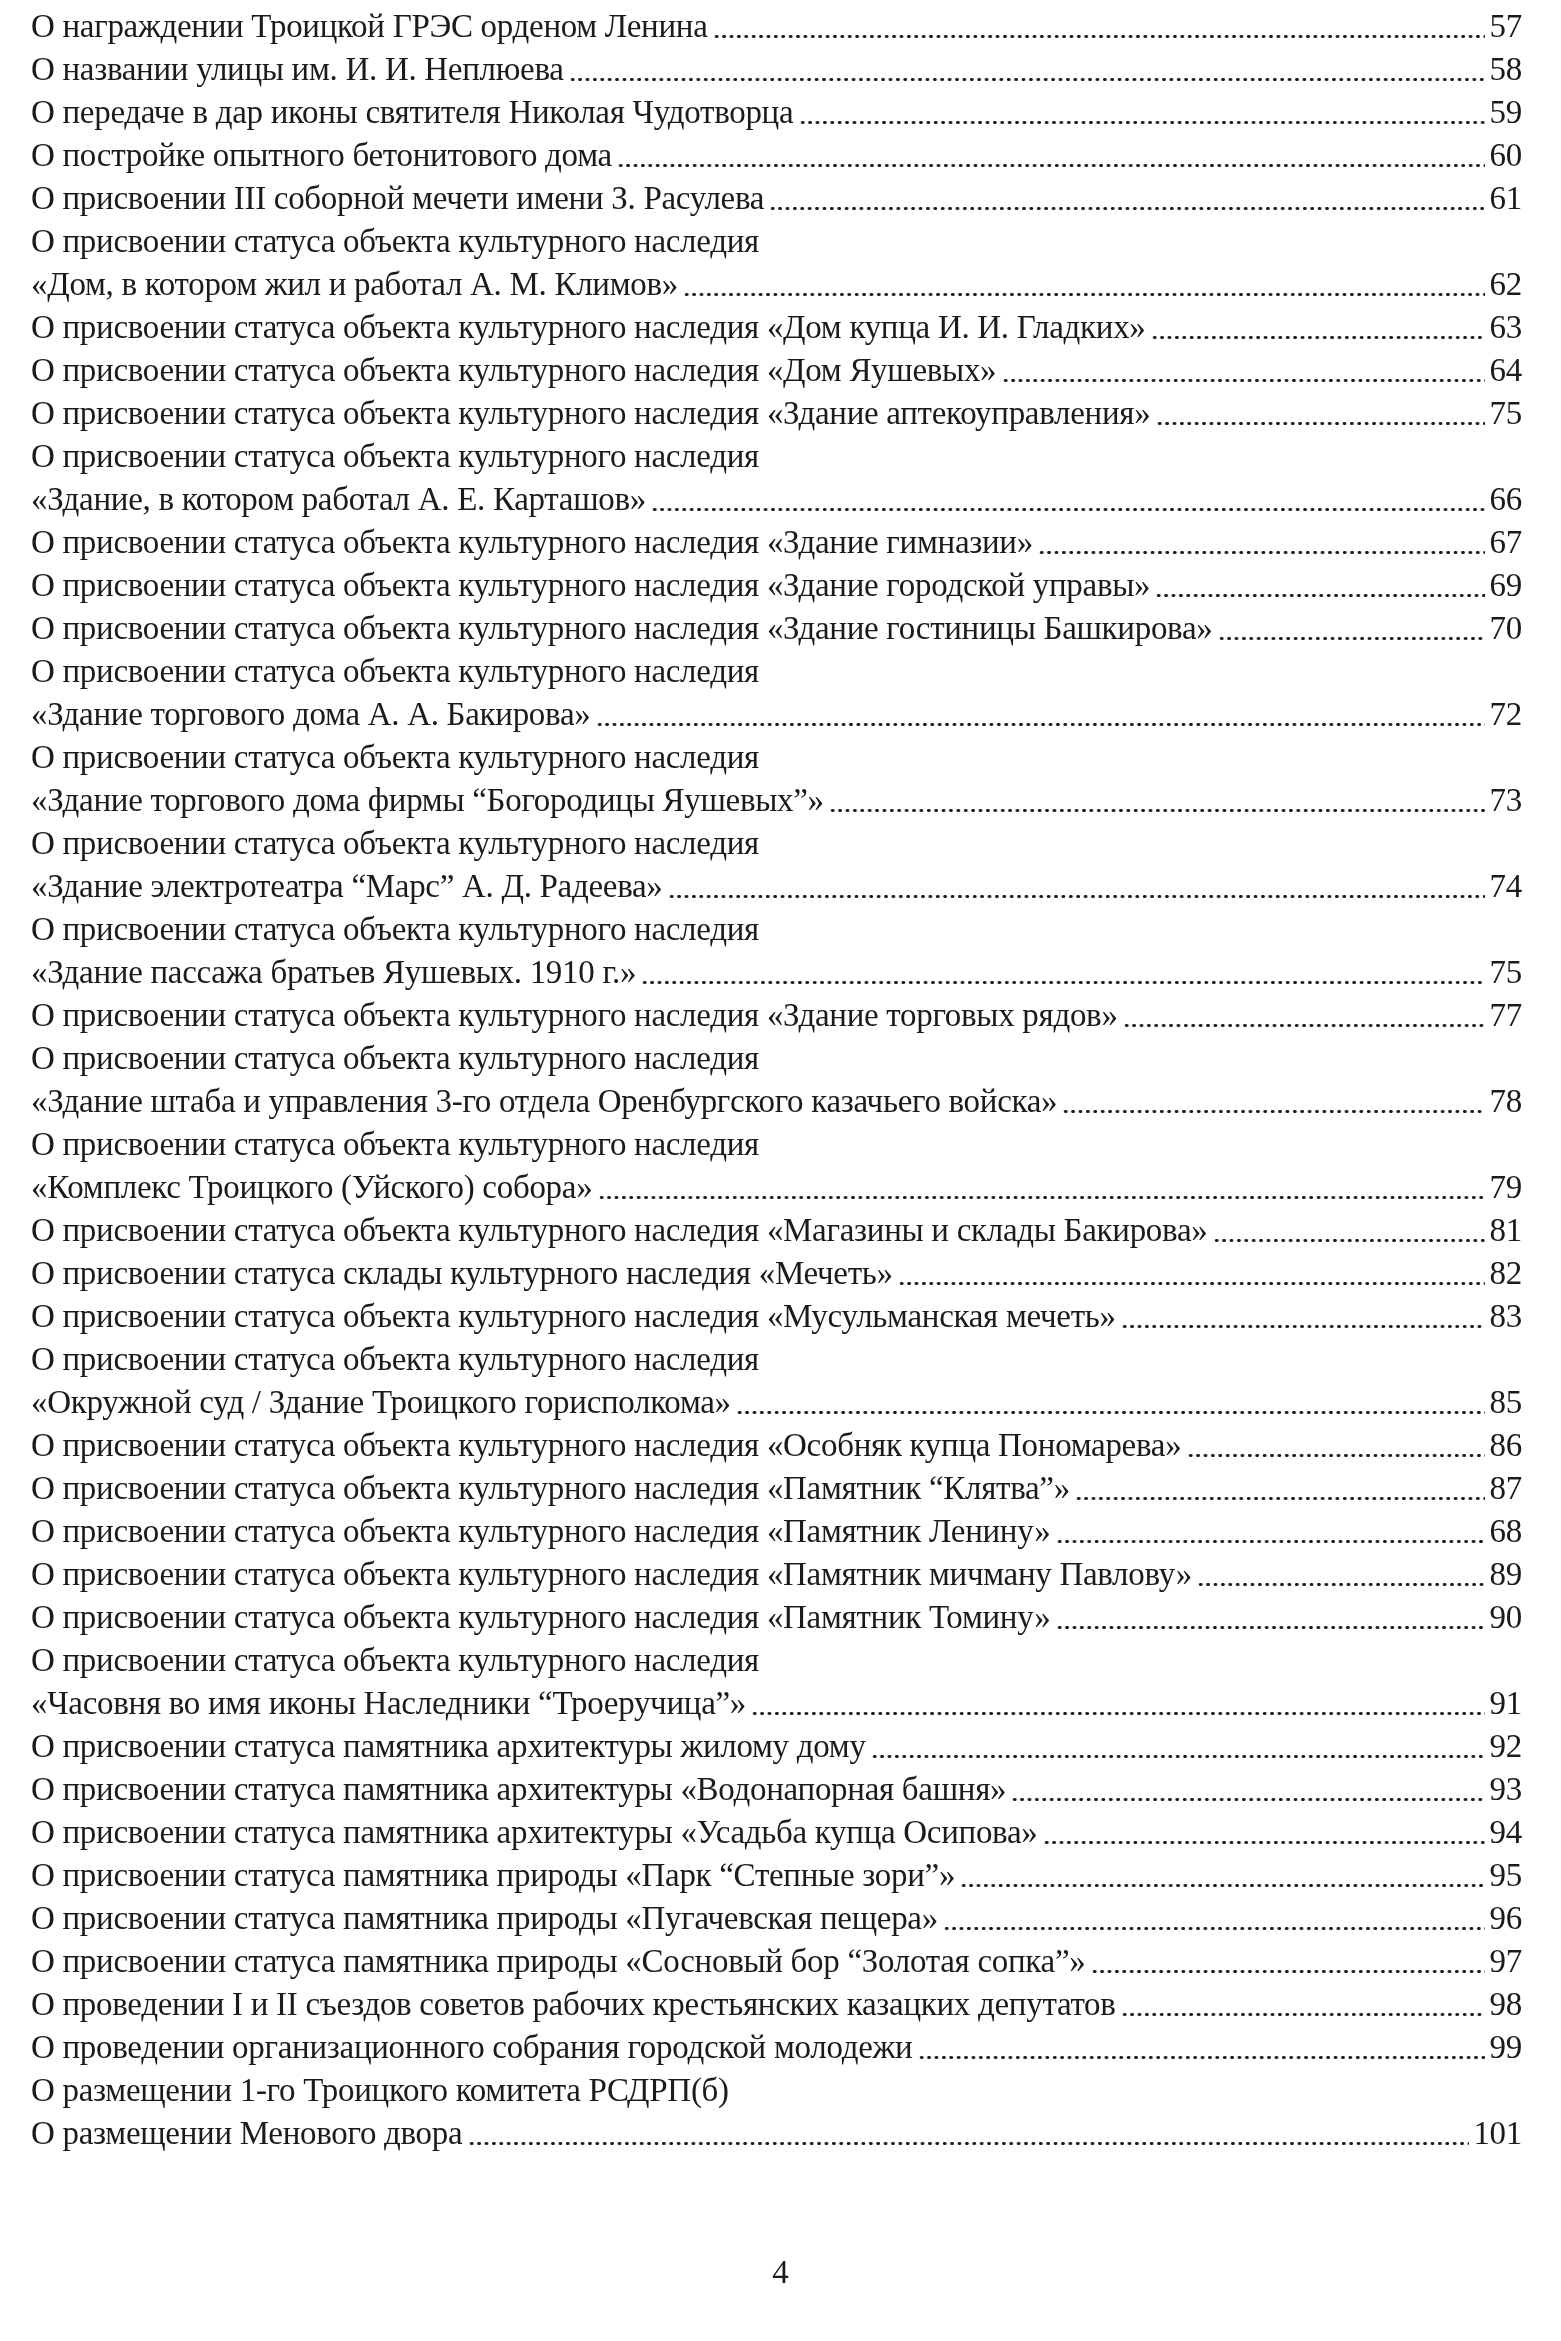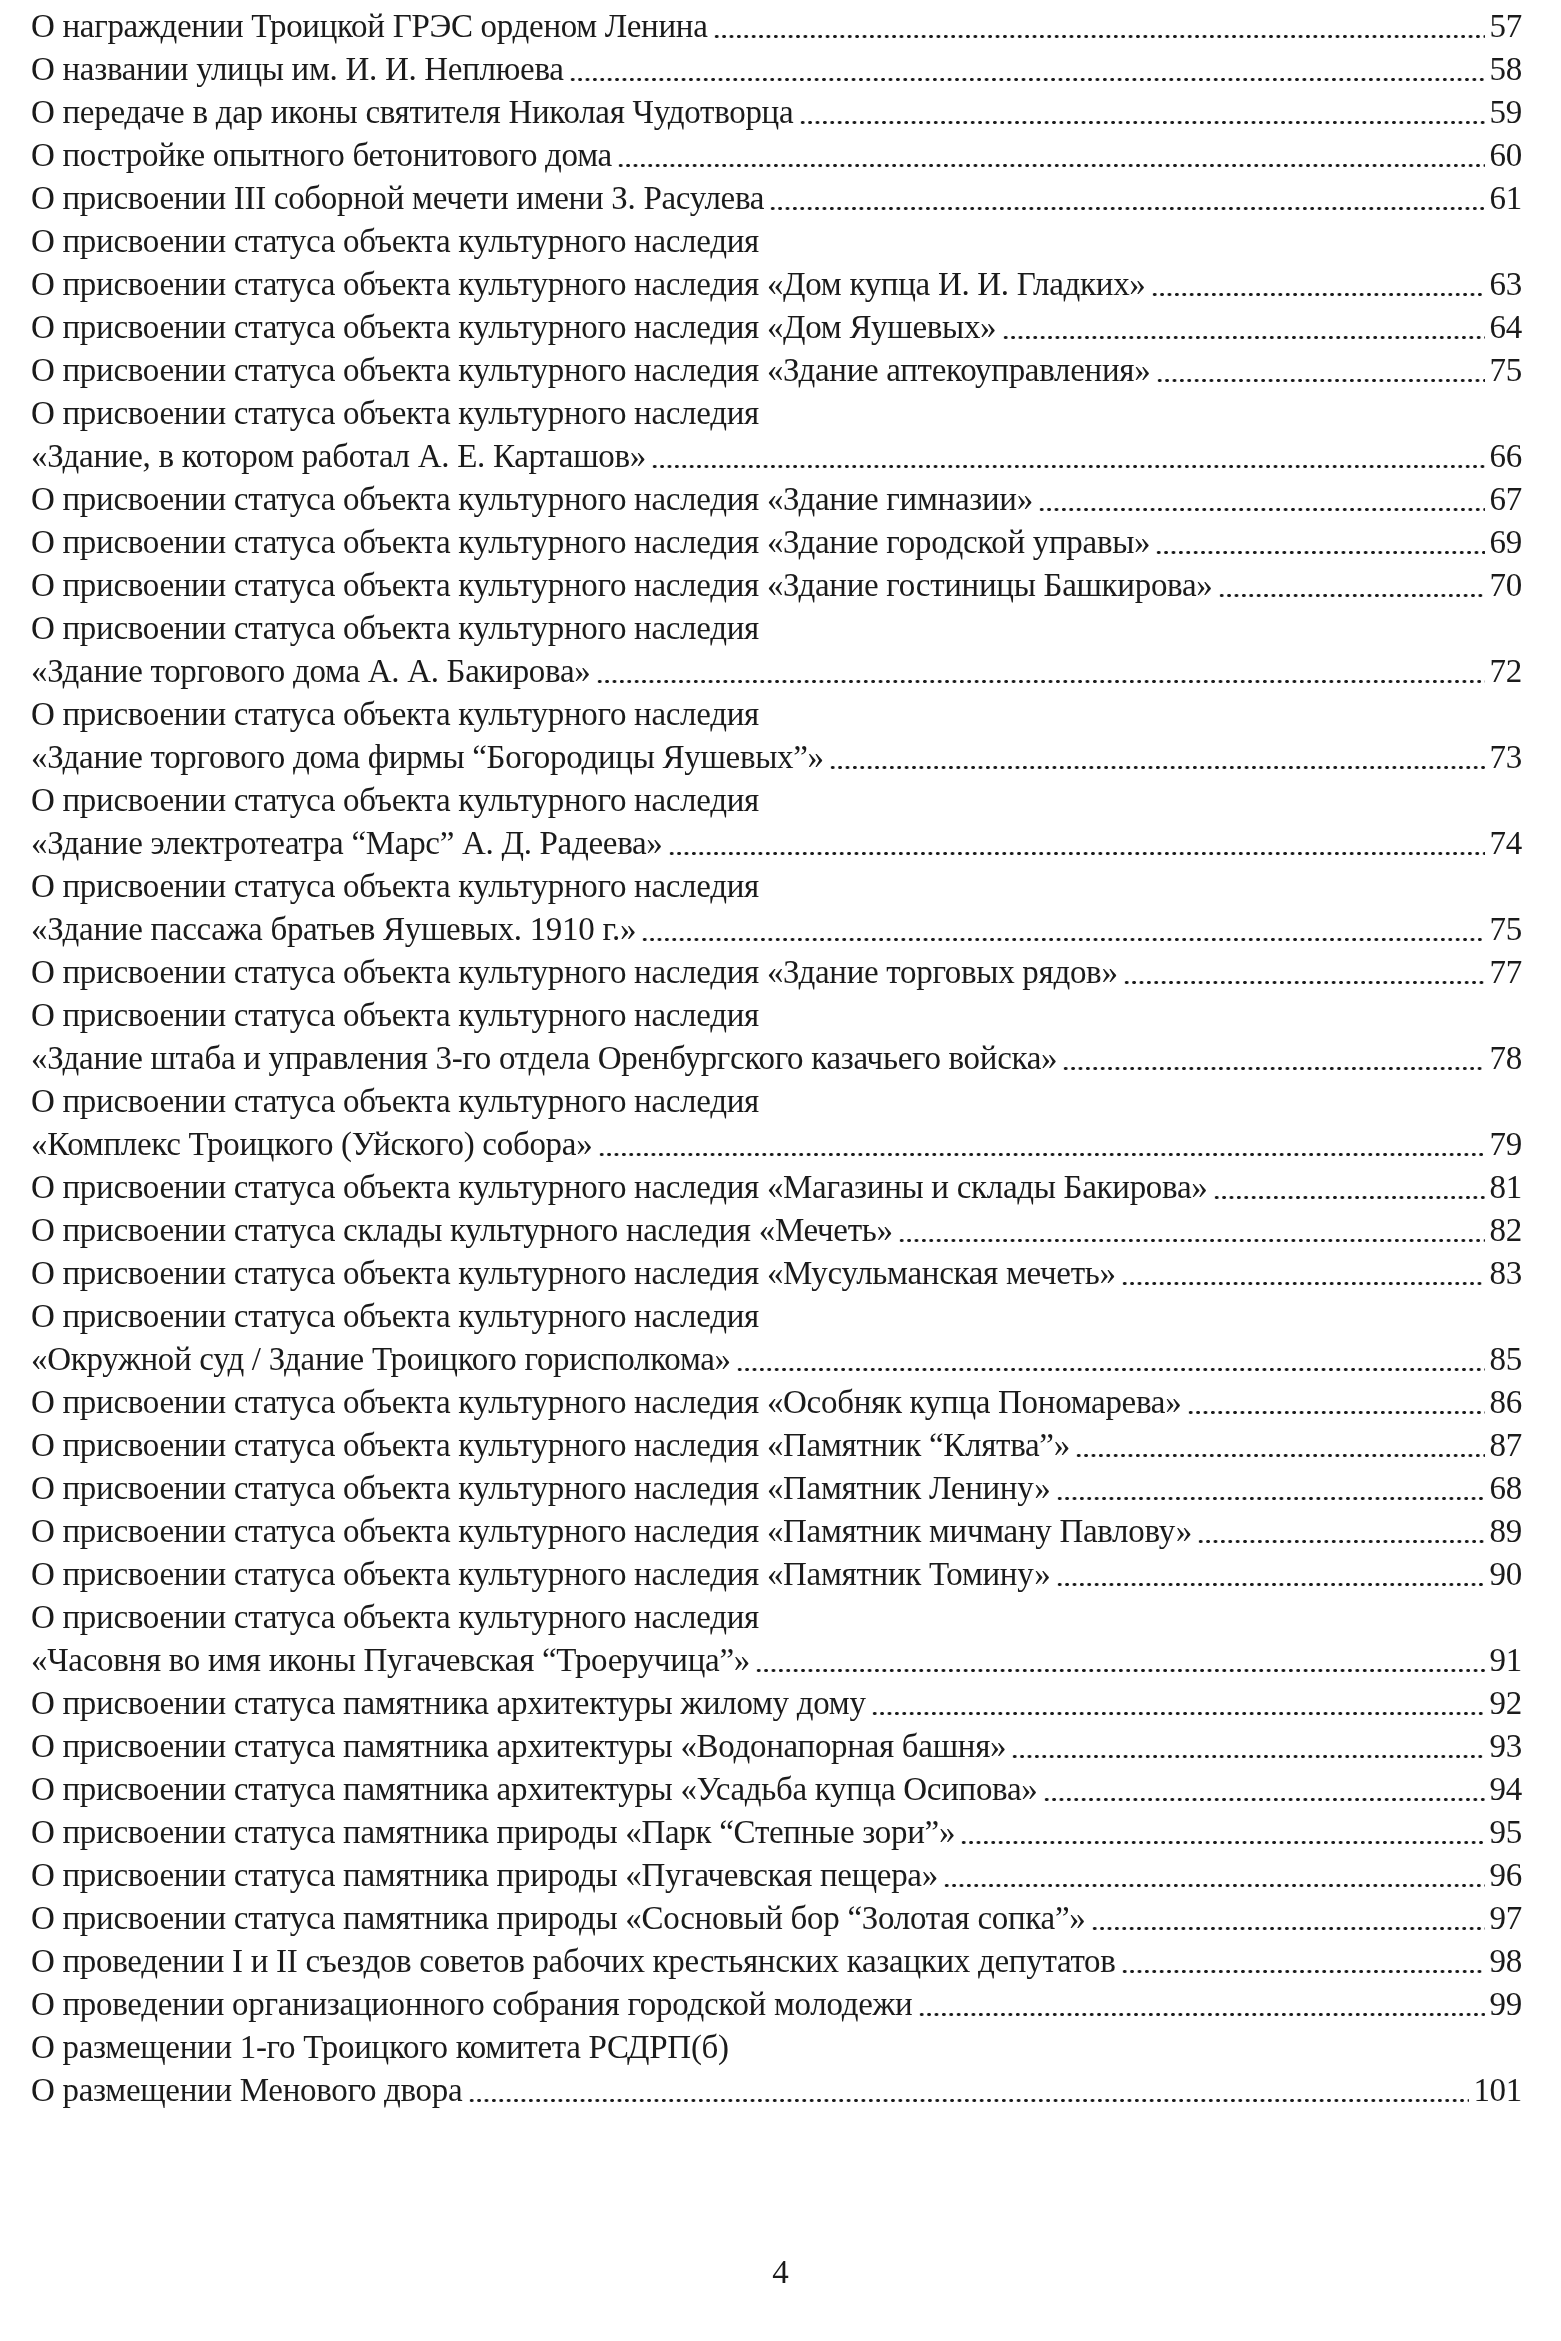--- a/index.html
+++ b/index.html
@@ -91,20 +91,25 @@
       <div class="line">
         <span class="txt">О присвоении III соборной мечети имени З. Расулева </span>
         <span class="leader"></span>
         <span class="pg">61</span>
       </div>
     </div>
     <div class="entry">
       <div class="line">
         <span class="txt">О присвоении статуса объекта культурного наследия</span>
       </div>
+      <div class="line">
+        <span class="txt">«Дом, в котором жил и работал А. М. Климов»</span>
+        <span class="leader"></span>
+        <span class="pg">62</span>
+      </div>
     </div>
     <div class="entry">
       <div class="line">
         <span class="txt">О присвоении статуса объекта культурного наследия «Дом купца И. И. Гладких» </span>
         <span class="leader"></span>
         <span class="pg">63</span>
       </div>
     </div>
     <div class="entry">
       <div class="line">
@@ -282,21 +287,21 @@
         <span class="txt">О присвоении статуса объекта культурного наследия «Памятник Томину»</span>
         <span class="leader"></span>
         <span class="pg">90</span>
       </div>
     </div>
     <div class="entry">
       <div class="line">
         <span class="txt">О присвоении статуса объекта культурного наследия</span>
       </div>
       <div class="line">
-        <span class="txt">«Часовня во имя иконы Пугачевская “Троеручица”» </span>
+        <span class="txt">«Часовня во имя иконы Наследники “Троеручица”» </span>
         <span class="leader"></span>
         <span class="pg">91</span>
       </div>
     </div>
     <div class="entry">
       <div class="line">
         <span class="txt">О присвоении статуса памятника архитектуры жилому дому</span>
         <span class="leader"></span>
         <span class="pg">92</span>
       </div>

